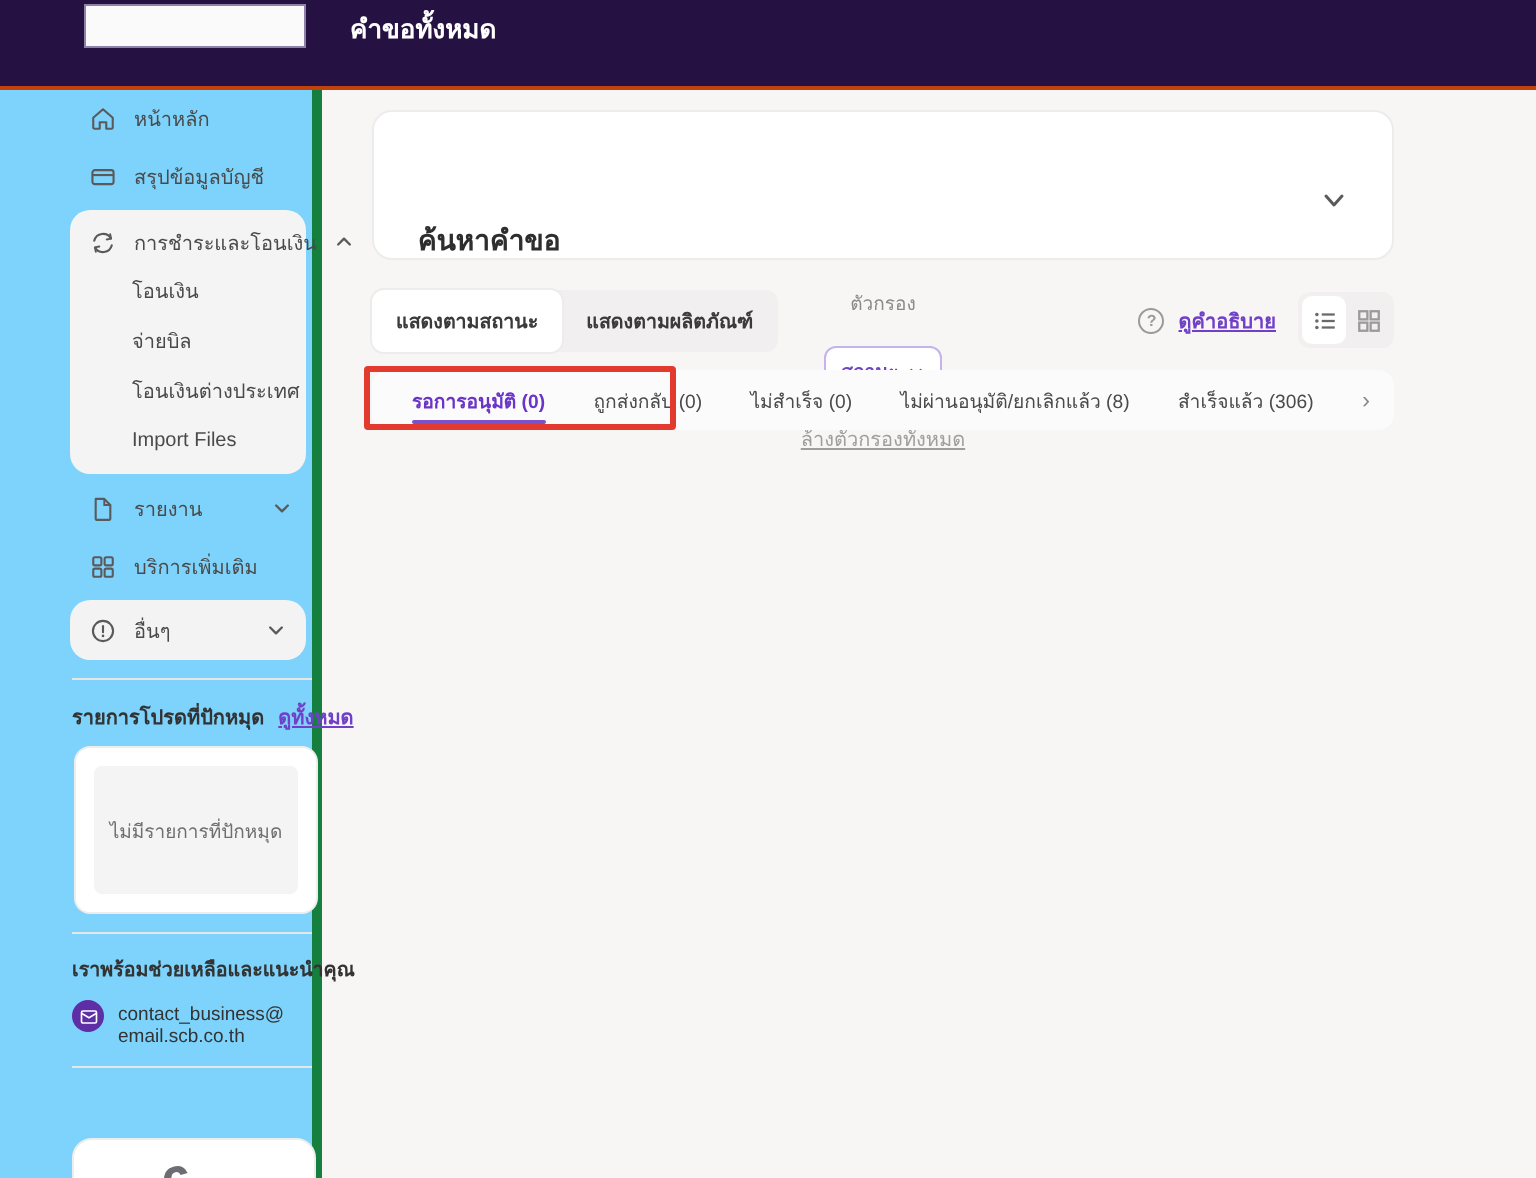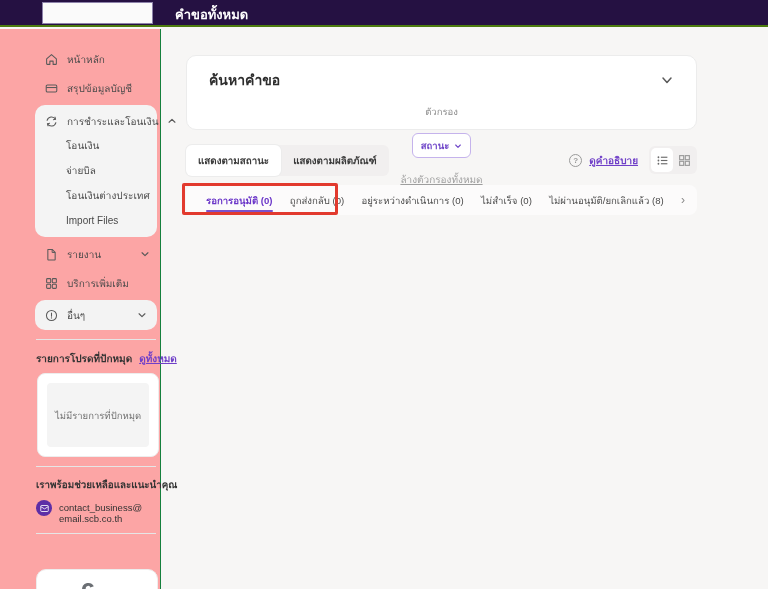--- a/index.html
+++ b/index.html
@@ -1,26 +1,26 @@
 <!DOCTYPE html>
 <html><head>
 <meta charset="utf-8">
 <style>
   * { margin:0; padding:0; box-sizing:border-box; }
   html,body { width:768px; height:589px; }
   body { font-family:"Liberation Sans","DejaVu Sans",sans-serif; }
   .app { position:relative; width:768px; height:589px; background:#f7f6f5; overflow:hidden; }
 
   
-  .topbar { position:absolute; left:0; top:0; width:768px; height:27px; background:#251142; border-bottom:2px solid #4d7c0f; z-index:3; }
+  .topbar { position:absolute; left:0; top:0; width:768px; height:45px; background:#251142; border-bottom:2px solid #c2410c; z-index:3; }
   .logo-box { position:absolute; left:42px; top:2px; width:111px; height:22px; background:#fafafa; border:1px solid #8d82aa; }
   .topbar-title { position:absolute; left:175px; top:4px; color:#ffffff; font-size:13px; font-weight:bold; white-space:nowrap; }
 
   
-  .sidebar { position:absolute; left:0; top:29px; width:161px; height:560px; background:#fca5a5; border-right:1px solid #15803d; font-size:10px; color:#4a4a4a; }
+  .sidebar { position:absolute; left:0; top:29px; width:161px; height:560px; background:#7dd3fc; border-right:5px solid #15803d; font-size:10px; color:#4a4a4a; }
   .nav { padding-top:18px; }
   .nav-item { display:flex; align-items:center; gap:9px; height:24px; padding-left:45px; padding-right:10px; margin-bottom:5px; cursor:pointer; white-space:nowrap; }
   .nav-item .chev { margin-left:auto; display:flex; }
   .nav-group { margin:0 3px 5px 35px; background:#f4f4f4; border-radius:10px; padding:4px 0; }
   .nav-group .nav-item { padding-left:10px; margin-bottom:0; }
   .sub-item { display:flex; align-items:center; height:25px; padding-left:31px; cursor:pointer; white-space:nowrap; }
   .nav-item.pill { margin:0 3px 0 35px; background:#f3f3f3; border-radius:10px; height:30px; padding-left:10px;align-items:center; }
   .icon { display:inline-flex; flex:0 0 auto; }
   .side-divider { border:none; border-top:1px solid #e6e6e6; margin:9px 5px 0 36px; width:120px; }
 
@@ -37,21 +37,21 @@
   .contact-text { color:#333; font-size:10.5px; font-weight:bold; line-height:16px; }
   .contact-email { color:#333; font-size:9.5px; line-height:11px; padding-top:2px; }
 
   .promo-card { position:absolute; left:36px; top:540px; width:122px; height:70px; background:#ffffff; border:1px solid #ededed; border-radius:10px; overflow:hidden; }
   .promo-euro { position:absolute; left:44px; top:8px; font-size:27px; font-weight:bold; color:#6b6f74; transform:rotate(-14deg); }
 
   
   .main { position:absolute; left:162px; top:29px; width:606px; height:560px; }
   .search-card { position:absolute; left:24px; top:26px; width:511px; height:75px; background:#ffffff; border:1px solid #ececec; border-radius:10px; padding:13px 22px; }
   .search-title-row { display:flex; align-items:center; justify-content:space-between; }
-  .search-title { font-size:14px; font-weight:bold; color:#2e2e2e; }
+  .search-title { font-size:14px; font-weight:bold; color:#2e2e2e;margin-top:40px; }
   .filter-row { display:flex; align-items:center; gap:14px; margin-top:13px;flex-direction:column; }
   .filter-label { color:#8a8a8a; font-size:9.5px; }
   .status-dropdown { display:inline-flex; align-items:center; gap:5px; border:1px solid #c5b3ec; border-radius:6px; padding:4px 8px; color:#6d43c8; font-size:9.5px; font-weight:bold; background:#fff; cursor:pointer; }
   .clear-link { color:#9e9e9e; text-decoration:underline; font-size:10px; cursor:pointer; }
 
   .toolbar { position:absolute; left:24px; top:115px; width:511px; height:32px; display:flex; align-items:center; justify-content:space-between; }
   .segmented { display:inline-flex; background:#f1efef; border-radius:6px; }
   .segment { padding:8px 12px; font-size:9.8px; font-weight:bold; color:#3a3a3a; border-radius:6px; cursor:pointer; white-space:nowrap; }
   .segment.active { background:#ffffff; box-shadow:0 0 0 1px #ececec; }
   .toolbar-right { display:flex; align-items:center; gap:7px; }
@@ -263,22 +263,22 @@
                 <rect x="9" y="9" width="5" height="5" fill="none" stroke="#9a9a9a" stroke-width="1.4"></rect>
               </svg>
           </div>
         </div>
       </div>
     </div>
 
     <div class="tabstrip">
       <div class="tab active">รอการอนุมัติ (0)</div>
       <div class="tab">ถูกส่งกลับ (0)</div>
-      <div class="tab">อยู่ระหว่างดำเนินการ (0)</div>
       <div class="tab">ไม่สำเร็จ (0)</div>
       <div class="tab">ไม่ผ่านอนุมัติ/ยกเลิกแล้ว (8)</div>
+      <div class="tab">สำเร็จแล้ว (306)</div>
       <div class="tab-overflow">›</div>
     </div>
   </main>
 
   <div class="red-annotation"></div>
 
 </div>
 
 </body></html>

